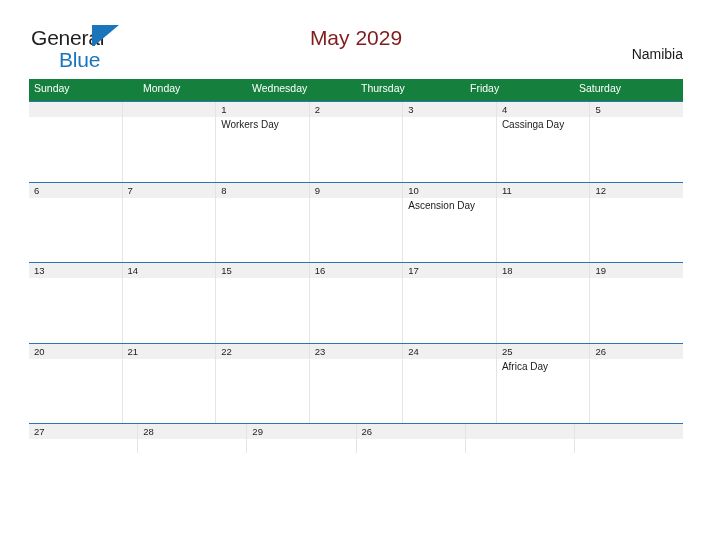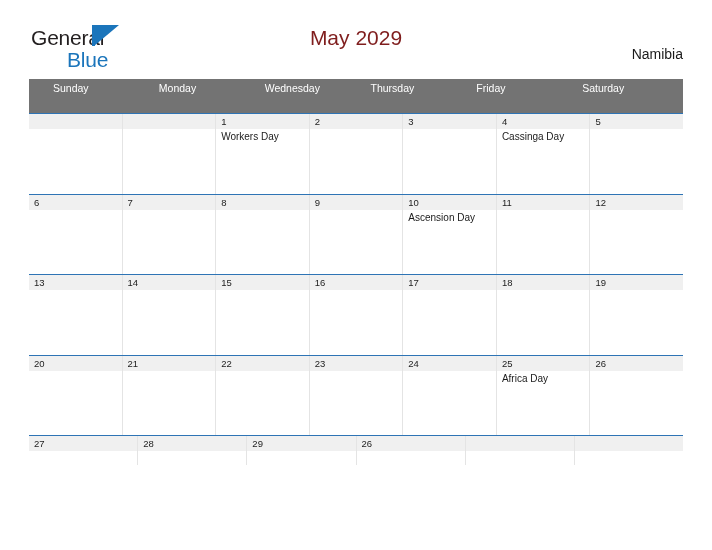--- a/index.html
+++ b/index.html
@@ -44,21 +44,21 @@
     color: #231f20;
     letter-spacing: -0.2px;
     font-family: "Liberation Sans", sans-serif;
     height: 21px;
   }
   .logo-row2 {
     position: relative;
     font-size: 21px;
     color: #1b75bb;
     letter-spacing: -0.2px;
-    margin-left: 36px;
+    margin-left: 28px;
     margin-top: 1px;
     height: 22px;
   }
   .logo-tri {
     position: absolute;
     left: 63px;
     top: -2px;
     width: 0;
     height: 0;
     border-left: 25px solid #1b75bb;
@@ -97,23 +97,22 @@
   
   .calendar {
     position: absolute;
     left: 29px;
     top: 79px;
     width: 654px;
   }
 
   .weekdays {
     display: flex;
-    background: #737373;
-    height: 34px;
-    padding-left: 19px;
+    background: #15803d;
+    height: 22px;
   }
   .weekday {
     flex: 1 1 0;
     color: #ffffff;
     font-size: 10.5px;
     line-height: 18px;
     padding-left: 5px;
     box-sizing: border-box;
     white-space: nowrap;
   }

